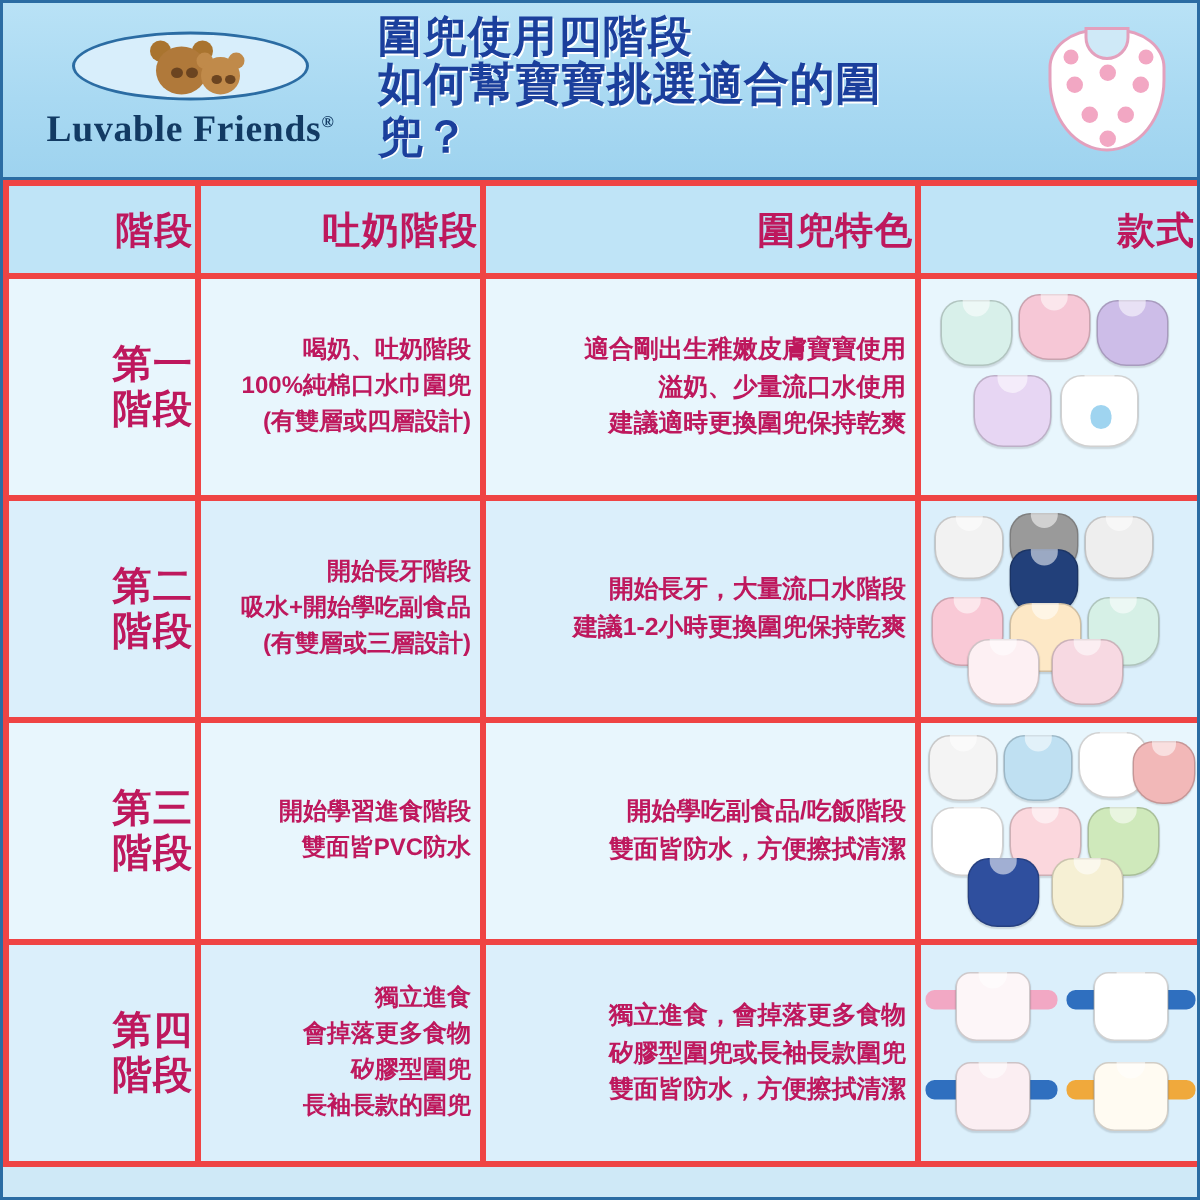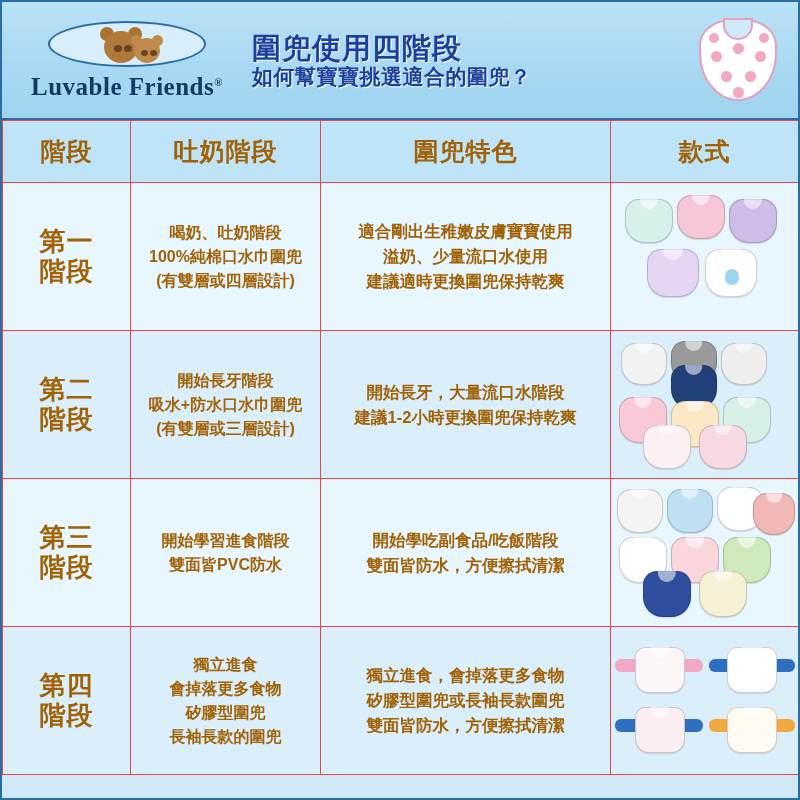--- a/index.html
+++ b/index.html
@@ -70,24 +70,25 @@
     line-height: 1.18;
     padding-right: 30px;
   }
   .title-main {
     font-size: 29px;
     font-weight: bold;
     letter-spacing: 1px;
     text-shadow: 1px 1px 0 #ffffff;
   }
   .title-sub {
-    font-size: 21px;
+    font-size: 30px;
     font-weight: bold;
     letter-spacing: 0.5px;
     text-shadow: 1px 1px 0 #ffffff;
+    font-family: Liberation Mono, monospace;
   }
 
   .header-bib {
     width: 120px; height: 100%;
     display:flex; align-items:center; justify-content:center;
   }
   .bib-shape {
     position: relative;
     width: 78px; height: 82px;
     background: #fff;
@@ -105,24 +106,24 @@
     position: absolute; border-radius: 50%; background: #f2a7c3;
   }
 
   
   table {
     width: 100%;
     border-collapse: collapse;
     table-layout: fixed;
   }
   th, td {
-    border: 1px solid #ef4444;
-    text-align: center;
+    border: 4px solid #ef4444;
+    text-align: right;
     vertical-align: middle;
-    color: #a16207;
+    color: #be185d;
   }
   thead th {
     height: 62px;
     background: #bfe4f7;
     font-size: 25px;
     font-weight: bold;
     letter-spacing: 1px;
   }
   col.c1 { width: 128px; }
   col.c2 { width: 190px; }
@@ -265,21 +266,21 @@
         </td>
       </tr>
 
       <tr class="r2">
         <td class="stage cell-lines">
           <div>第二</div>
           <div>階段</div>
         </td>
         <td class="kind cell-lines">
           <div>開始長牙階段</div>
-          <div>吸水+防水口水巾圍兜</div>
+          <div>吸水+開始學吃副食品</div>
           <div>(有雙層或三層設計)</div>
         </td>
         <td class="feature cell-lines">
           <div>開始長牙，大量流口水階段</div>
           <div>建議1-2小時更換圍兜保持乾爽</div>
         </td>
         <td>
           <div class="samples">
             <div class="mini" style="left:8px;top:4px;width:46px;height:42px;background:#f2f2f2;"></div>
             <div class="mini" style="left:58px;top:2px;width:46px;height:42px;background:#9a9a9a;"></div>

